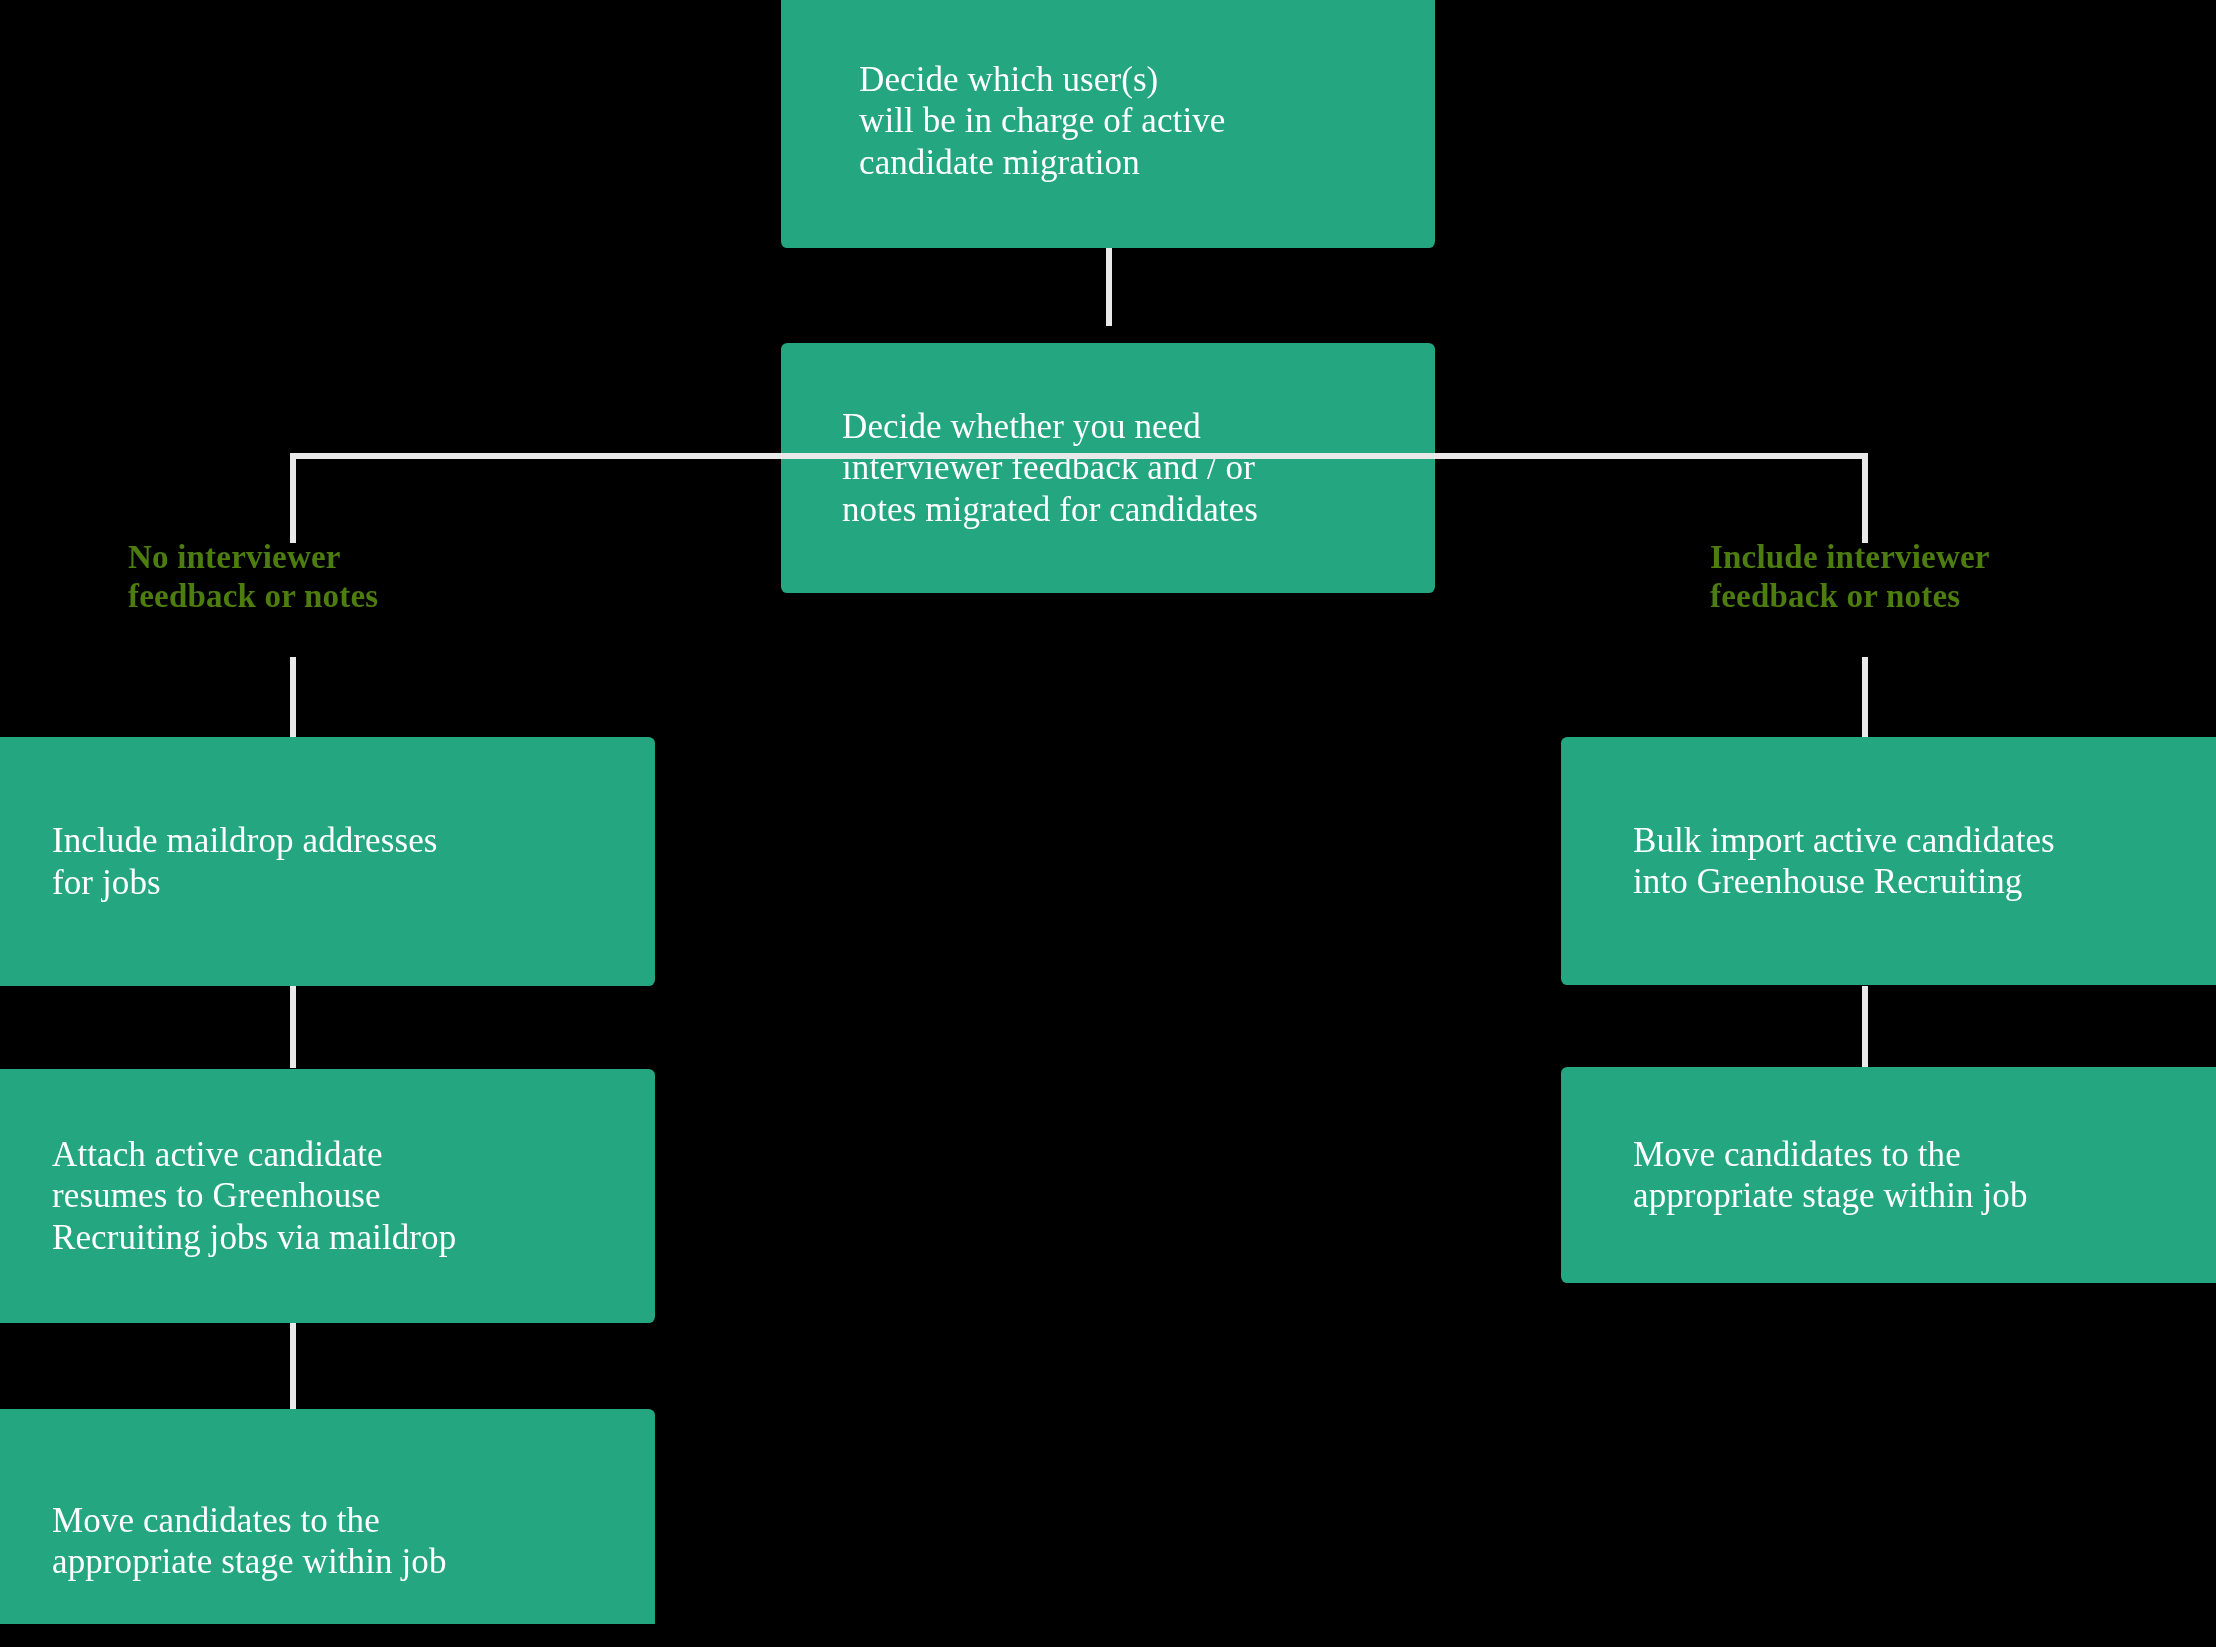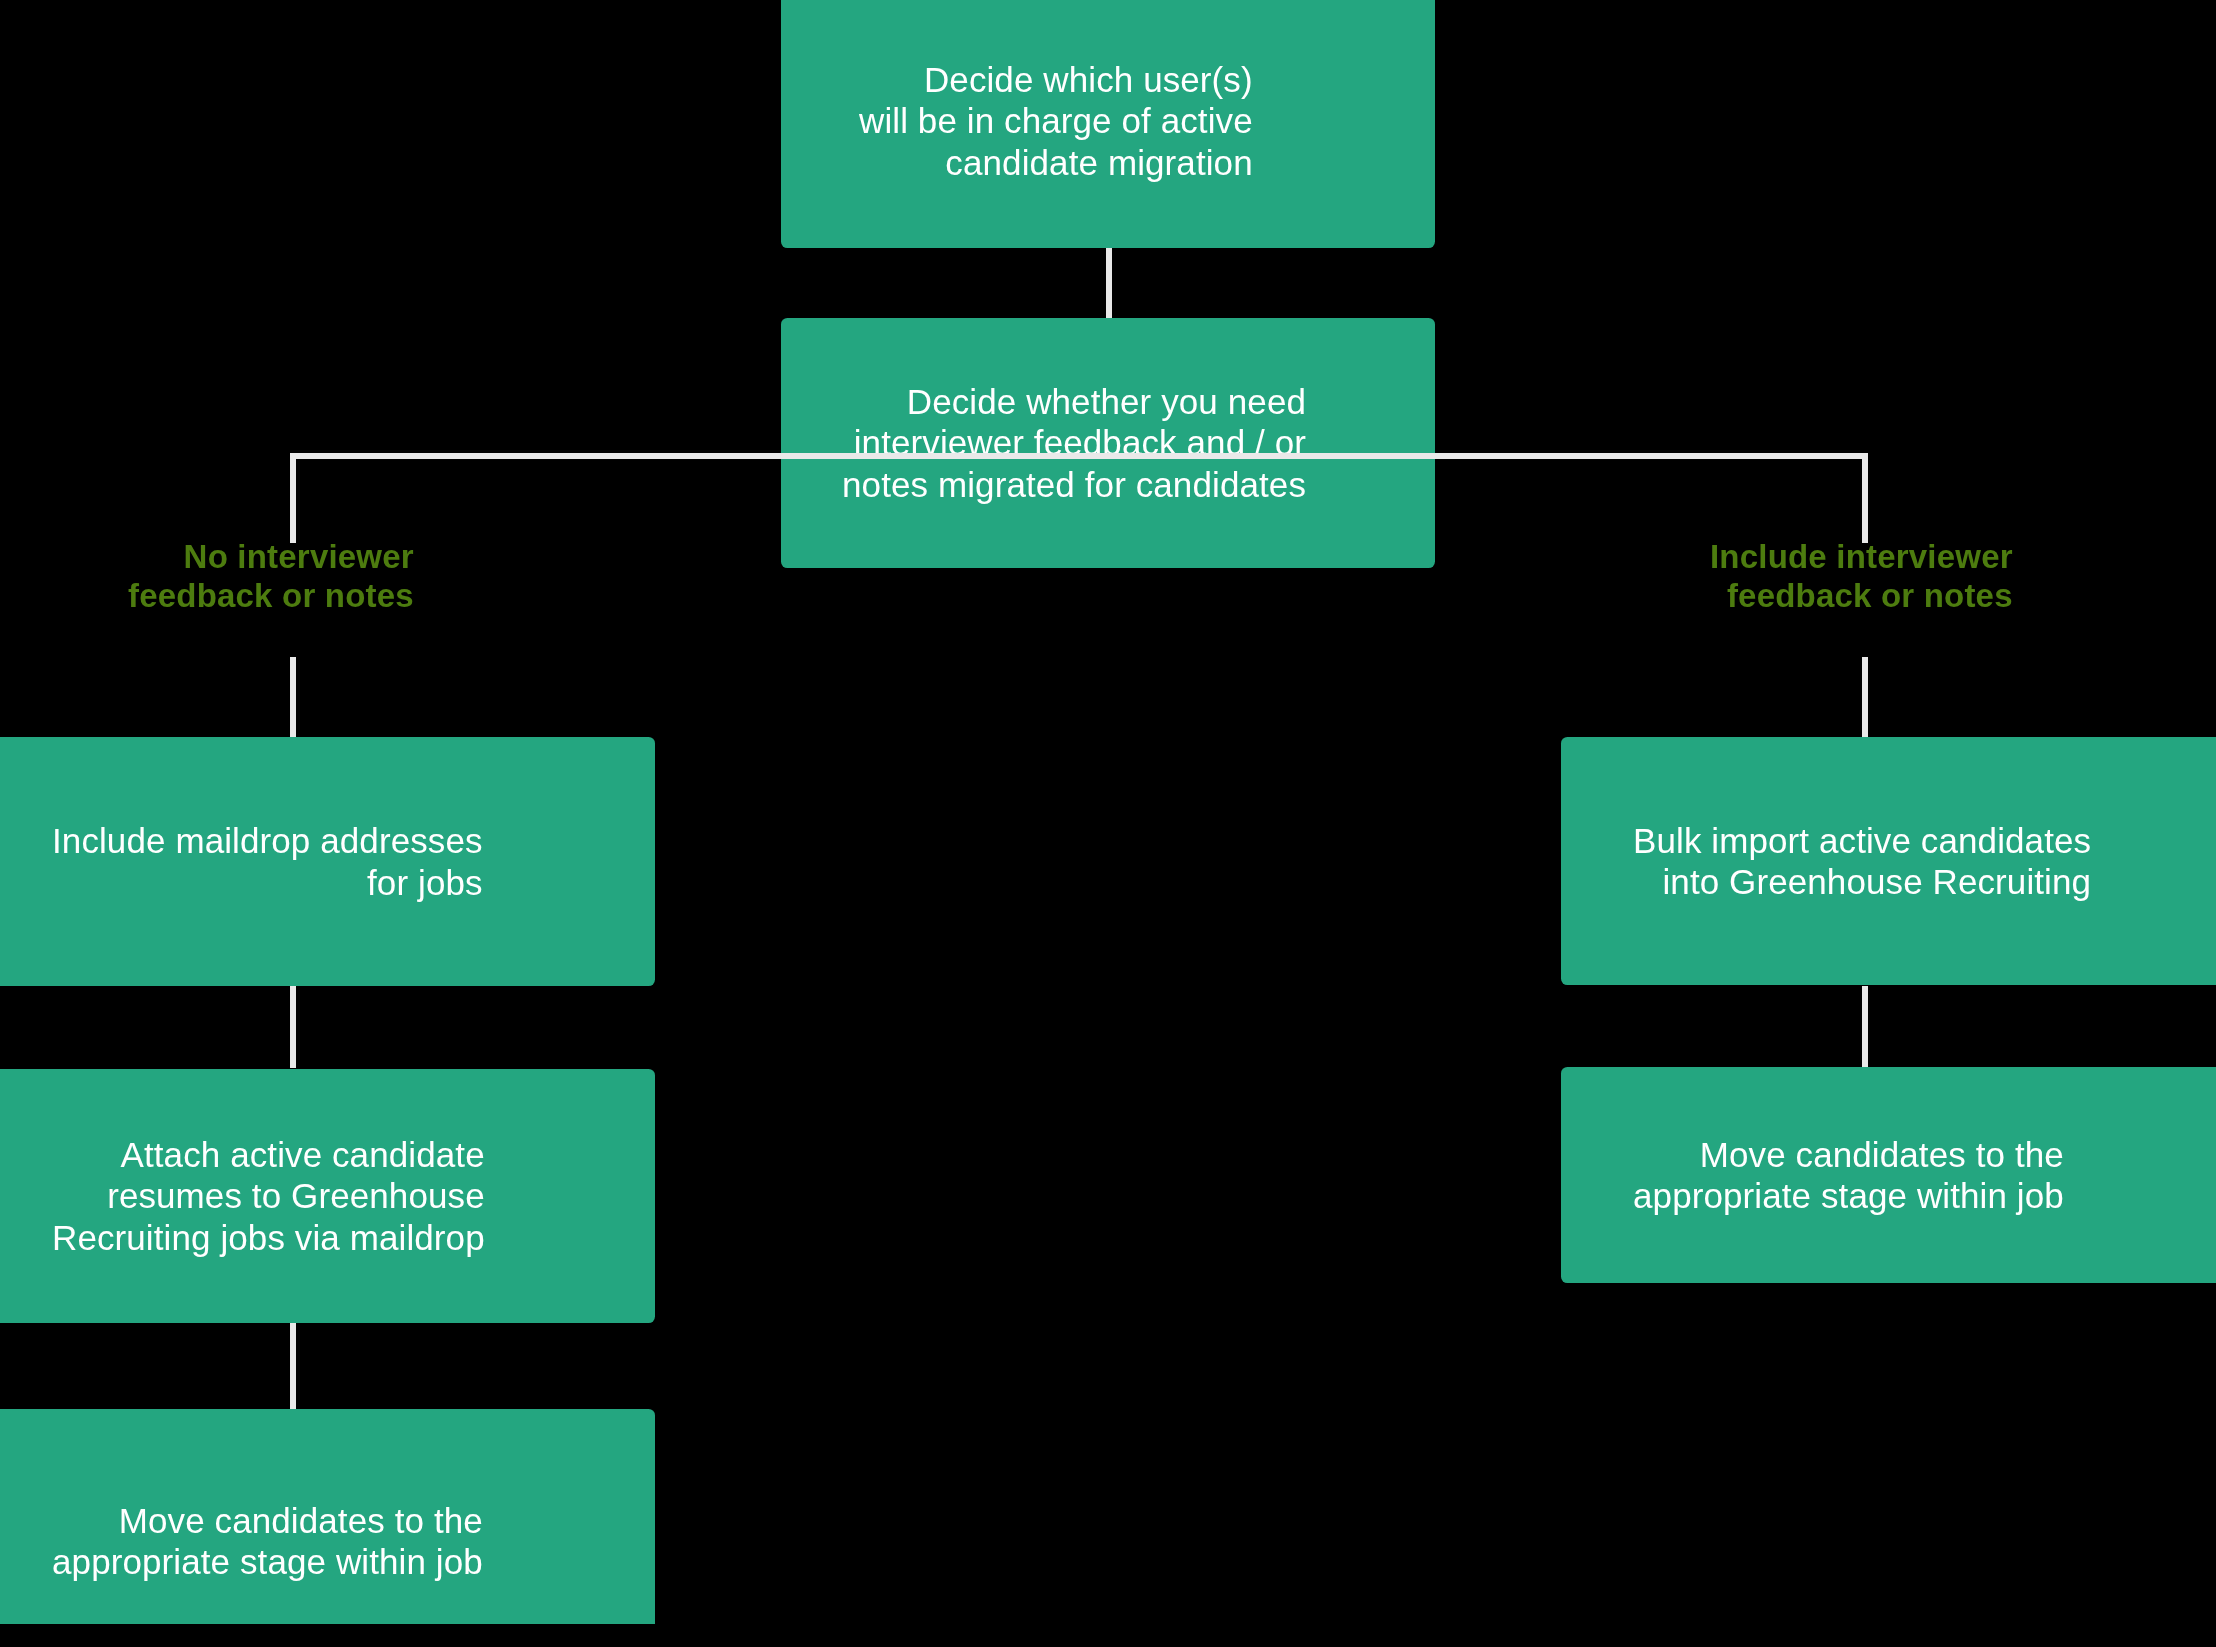--- a/index.html
+++ b/index.html
@@ -6,22 +6,21 @@
     margin: 0;
     padding: 0;
     background: #000000;
   }
   #canvas {
     position: relative;
     width: 2216px;
     height: 1624px;
     background: #000000;
     overflow: hidden;
-    font-family: Liberation Sans, sans-serif;
-    text-align: right;
+    font-family: Liberation Serif, serif;
   }
   .node {
     position: absolute;
     background: #24a680;
     border-radius: 6.4px;
     box-sizing: border-box;
     display: flex;
     align-items: center;
   }
   .node-label {
@@ -48,21 +47,21 @@
 
   
   #node-decide-users {
     left: 781px; top: -48px; width: 654px; height: 296px;
     padding: 0 0 0 78px;
   }
   #node-decide-users .node-label { padding-top: 42px; }
 
   
   #node-decide-feedback {
-    left: 781px; top: 318px; width: 654px; height: 250px;
+    left: 781px; top: 343px; width: 654px; height: 250px;
     padding: 0 0 0 61px;
   }
 
   
   #conn-top-to-decision { left: 1106px; top: 248px; width: 5.6px; height: 78px; }
   #conn-branch-horizontal { left: 290px; top: 453px; width: 1577px; height: 5.6px; }
   #conn-left-stem-upper { left: 290px; top: 453px; width: 5.6px; height: 90px; }
   #conn-left-stem-lower { left: 290px; top: 657px; width: 5.6px; height: 81px; }
   #conn-right-stem-upper { left: 1862px; top: 453px; width: 5.6px; height: 90px; }
   #conn-right-stem-lower { left: 1862px; top: 657px; width: 5.6px; height: 81px; }

